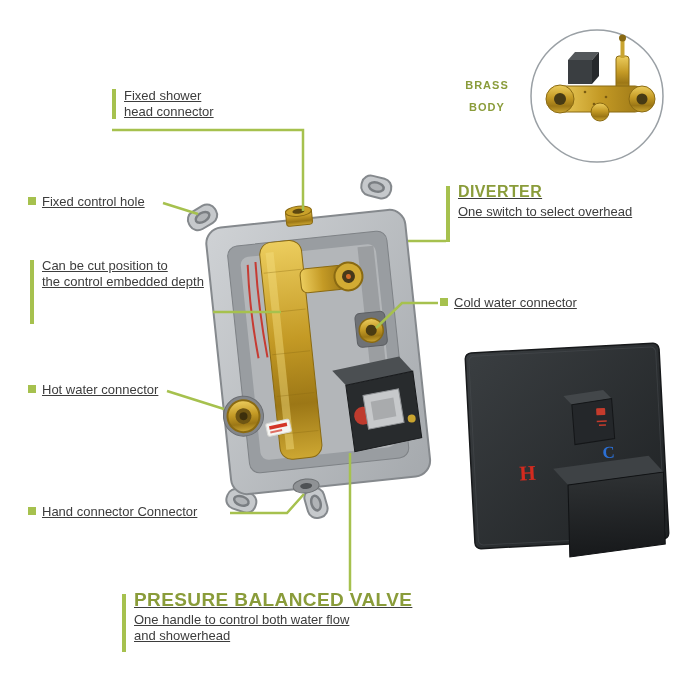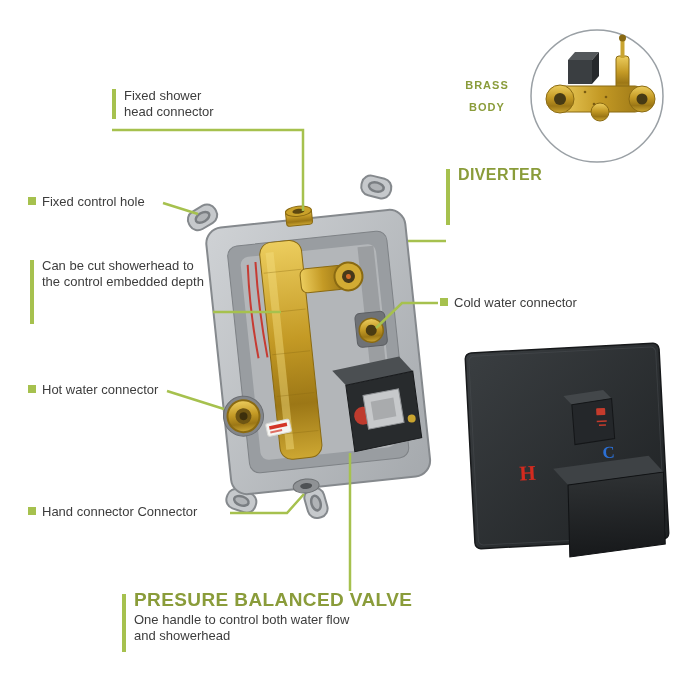--- a/index.html
+++ b/index.html
@@ -1,20 +1,20 @@
 <!DOCTYPE html>
 <html style="--accent: #a6c14e; --olive: #8a9c3a; --hot-red: #d42b1f; --cold-blue: #2b6fd4;"><head>
 <meta charset="utf-8">
 <style>
   :root { --accent:#a6c14e; --olive:#8a9c3a; --hot-red:#d42b1f; --cold-blue:#2b6fd4; }
   html,body{margin:0;padding:0;background:#fff;}
   .stage{position:relative;width:700px;height:700px;background:#fff;overflow:hidden;
          font-family:"Liberation Sans",sans-serif;}
   .layer{position:absolute;left:0;top:0;}
-  .label{position:absolute;font-size:13px;color:#3d3d3d;line-height:16px;white-space:nowrap;}
+  .label{position:absolute;font-size:13px;color:#3d3d3d;line-height:16px;white-space:nowrap;text-decoration:underline;}
   .vbar{position:absolute;left:-12px;top:1px;width:4px;background:var(--accent);}
   .sq{position:absolute;left:-14px;top:3px;width:8px;height:8px;background:var(--accent);}
   .h-olive{font-weight:700;color:var(--olive);font-size:16px;letter-spacing:.4px;margin-bottom:4px;}
   .h-lg{font-size:19px;}
   .brass-label{position:absolute;left:449px;top:74px;width:76px;text-align:center;font-weight:700;
                color:var(--olive);font-size:11px;line-height:22px;letter-spacing:1px;}
   .accent-line{stroke:var(--accent);stroke-width:2.5;fill:none;}
   .hot-text{fill:var(--hot-red);font-family:"Liberation Serif",serif;font-weight:700;font-size:21px;}
   .cold-text{fill:var(--cold-blue);font-family:"Liberation Serif",serif;font-weight:700;font-size:17px;}
   .ear{fill:#c6c9cc;stroke:#85898d;stroke-width:2;}
@@ -191,37 +191,38 @@
     <div>head connector</div>
   </div>
 
   <div class="label" style="left:42px;top:194px">
     <span class="sq"></span>
     <div>Fixed control hole</div>
   </div>
 
   <div class="label" style="left:42px;top:258px">
     <span class="vbar" style="height:64px;top:2px"></span>
-    <div>Can be cut showerhead to</div>
+    <div>Can be cut position to</div>
     <div>the control embedded depth</div>
   </div>
 
   <div class="label" style="left:42px;top:382px">
     <span class="sq"></span>
     <div>Hot water connector</div>
   </div>
 
   <div class="label" style="left:42px;top:504px">
     <span class="sq"></span>
     <div>Hand connector Connector</div>
   </div>
 
-  <div class="label" style="left:458px;top:167px">
+  <div class="label" style="left:458px;top:184px">
     <span class="vbar" style="height:56px;top:2px"></span>
     <div class="h-olive">DIVERTER</div>
+    <div>One switch to select overhead</div>
   </div>
 
   <div class="label" style="left:454px;top:295px">
     <span class="sq"></span>
     <div>Cold water connector</div>
   </div>
 
   <div class="label" style="left:134px;top:592px">
     <span class="vbar" style="height:58px;top:2px"></span>
     <div class="h-olive h-lg">PRESURE BALANCED VALVE</div>

